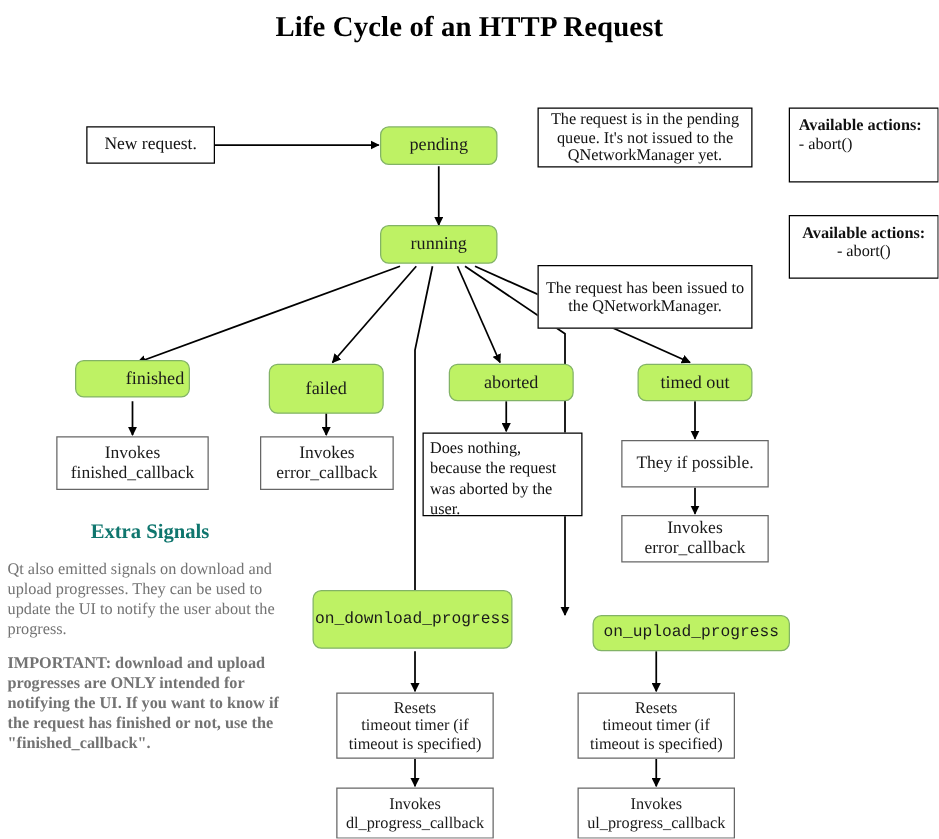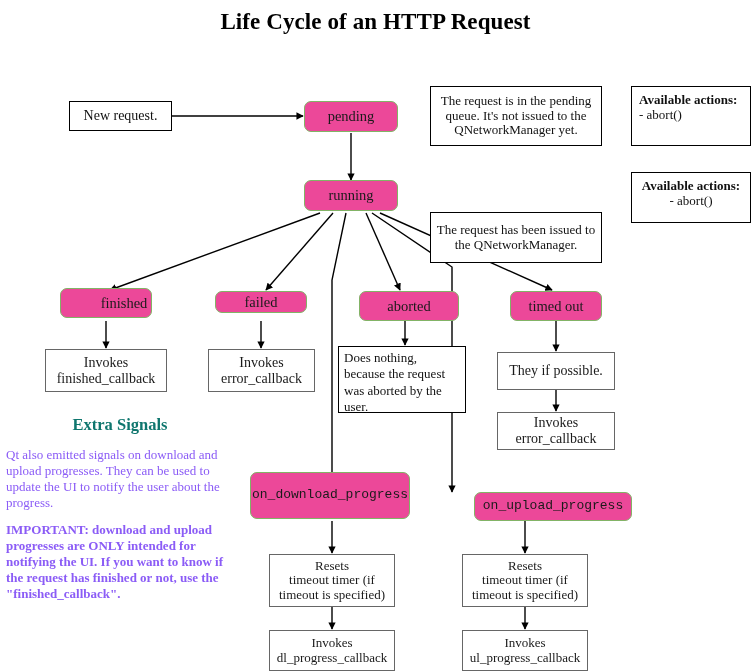--- a/index.html
+++ b/index.html
@@ -29,21 +29,21 @@
     box-sizing: border-box;
     display: flex;
     align-items: center;
     justify-content: center;
     text-align: center;
     line-height: 1.12;
     z-index: 2;
   }
   
   .state {
-    background: #ec4899;
+    background: #bef264;
     border: 1.4px solid #82b366;
     border-radius: 7px;
     font-size: 14.5px;
     color: #1a1a1a;
   }
   
   .box-gray {
     background: #ffffff;
     border: 1.4px solid #666666;
     font-size: 14px;
@@ -88,21 +88,21 @@
     margin: 0 0 12px 0;
     font-size: 16.5px;
     font-weight: bold;
     text-align: center;
     color: #0f766e;
   }
   #extra-signals p {
     margin: 0 0 12px 0;
     font-size: 13px;
     line-height: 1.22;
-    color: #8b5cf6;
+    color: #737373;
   }
   #extra-signals p.bold {
     font-weight: bold;
     margin-bottom: 0;
   }
 </style>
 </head>
 <body>
 
 <div id="page">
@@ -150,38 +150,38 @@
       <path d="M 525 521 L 525 553"></path>
 
       <path d="M 525 607 L 525 629"></path>
     </g>
   </svg>
 
   <div class="node box-black" style="left:69px; top:101px; width:103px; height:30px;">New request.</div>
 
   <div class="node state" style="left:304px; top:101px; width:94px; height:31px;">pending</div>
 
-  <div class="node box-black" style="left:430px; top:86px; width:172px; height:60px; font-size:13px;">The request is in the pending queue. It's not issued to the QNetworkManager yet.</div>
+  <div class="node box-black" style="left:430px; top:86px; width:172px; height:48px; font-size:13px;">The request is in the pending queue. It's not issued to the QNetworkManager yet.</div>
 
   <div class="node box-black align-left-top" style="left:631px; top:86px; width:120px; height:60px; font-size:13px; display:block; padding:6px 7px;">
     <div class="annot-strong">Available actions:</div>
     <div>- abort()</div>
   </div>
 
   <div class="node state" style="left:304px; top:180px; width:94px; height:31px;">running</div>
 
   <div class="node box-black" style="left:430px; top:172px; width:172px; height:51px; font-size:13px;margin-top:40px;">The request has been issued to the QNetworkManager.</div>
 
   <div class="node box-black" style="left:631px; top:172px; width:120px; height:51px; font-size:13px; display:block; padding:6px 7px;">
     <div class="annot-strong">Available actions:</div>
     <div>- abort()</div>
   </div>
 
   <div class="node state" style="left:60px; top:288px; width:92px; height:30px;padding-left:36px;">finished</div>
-  <div class="node state" style="left:215px; top:291px; width:92px; height:22px;">failed</div>
+  <div class="node state" style="left:215px; top:291px; width:92px; height:40px;">failed</div>
   <div class="node state" style="left:359px; top:291px; width:100px; height:30px;">aborted</div>
   <div class="node state" style="left:510px; top:291px; width:92px; height:30px;">timed out</div>
 
   <div class="node box-gray" style="left:45px; top:349px; width:122px; height:43px; white-space:pre-line;">Invokes
 finished_callback</div>
 
   <div class="node box-gray" style="left:208px; top:349px; width:107px; height:43px; white-space:pre-line;">Invokes
 error_callback</div>
 
   <div class="node box-black align-left-top" style="left:338px; top:346px; width:128px; height:67px; font-size:13px; line-height:1.25;">Does nothing, because the request was aborted by the user.</div>

